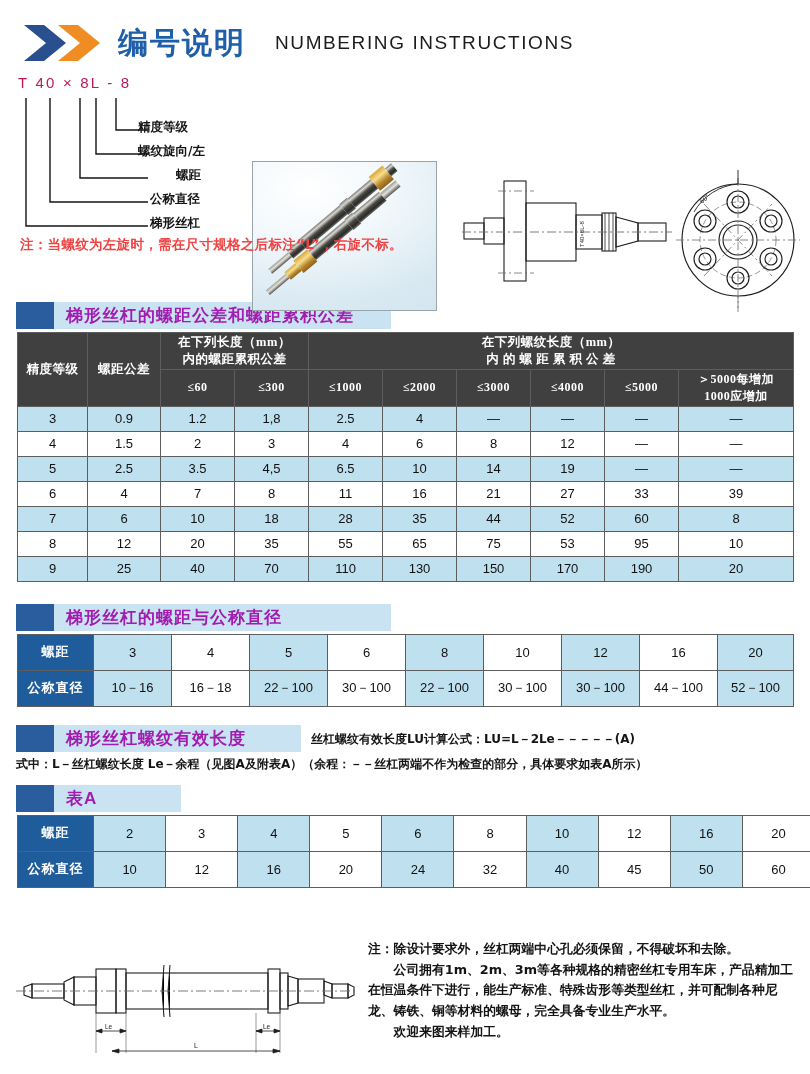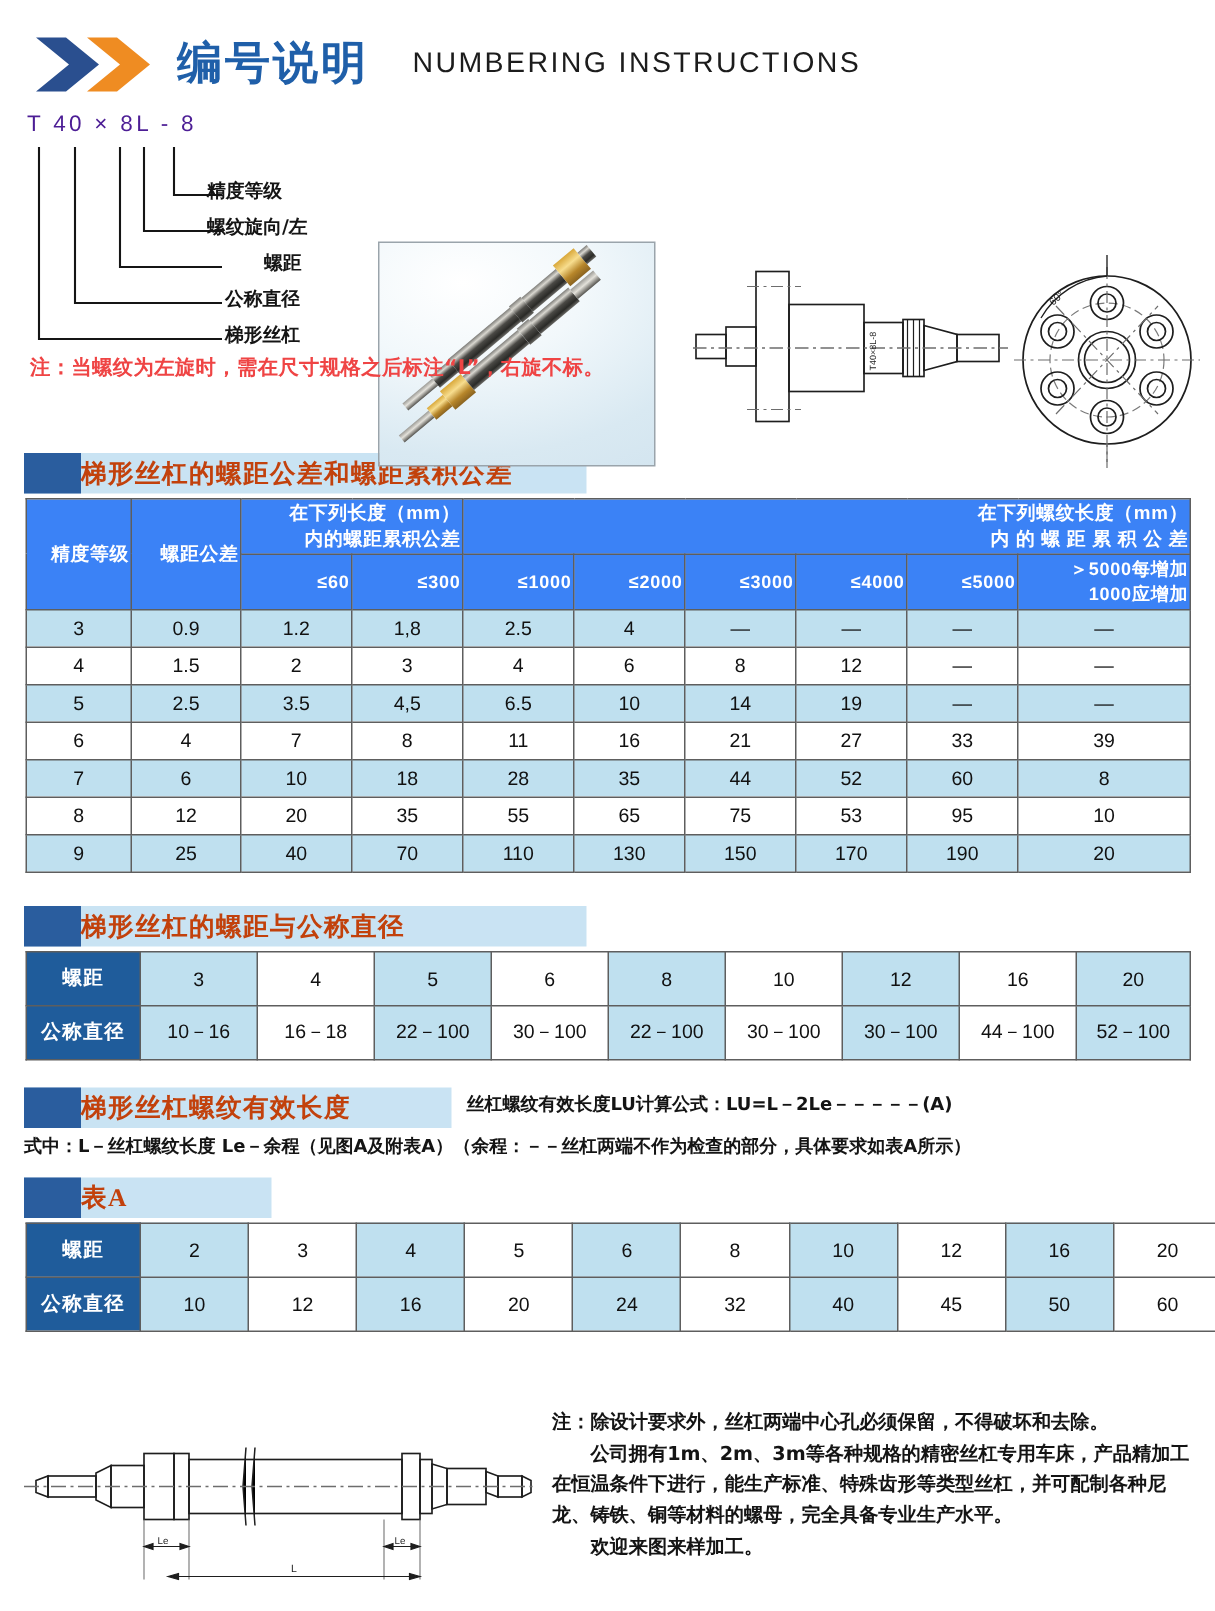--- a/index.html
+++ b/index.html
@@ -29,21 +29,21 @@
     font-size:19px; letter-spacing:1.6px; color:#1c1c1c;
     margin-left:29px; font-weight:normal;
     font-family:"Liberation Sans",sans-serif;
   }
 
   
   .top-block{ position:relative; height:190px; }
 
   .code-diagram{ position:absolute; left:18px; top:6px; width:240px; height:170px; }
   .code-string{
-    font-size:15px; letter-spacing:2.2px; color:#4c1d95;
+    font-size:15px; letter-spacing:2.2px; color:#be185d;
     font-family:"Liberation Sans",sans-serif; white-space:nowrap;
   }
   .leg{ position:absolute; font-size:12.5px; font-weight:bold; color:#151515;
         font-family:"DejaVu Sans",sans-serif; white-space:nowrap; }
 
   .photo{
     position:absolute; left:252px; top:93px; width:185px; height:150px;
     border:1px solid #9aa4ab;
     background:
       radial-gradient(ellipse 150% 120% at 30% 18%, #ffffff 0%, #f2f8fb 30%, #d9e9f2 65%, #cfe2ee 100%);
@@ -60,48 +60,47 @@
   }
 
   
   .sec-head{
     display:flex; align-items:stretch;
     background:#c9e3f3; height:27px; width:375px;
     margin:0 0 3px 16px;
   }
   .sec-head .sq{ width:38px; background:#2a5d9e; flex:0 0 38px; }
   .sec-head .txt{
-    display:flex; align-items:center; 
-    font-size:17px; font-weight:bold; color:#c2410c;
-    font-family:Liberation Serif, serif; letter-spacing:1px;
+    display:flex; align-items:center; padding-left:12px;
+    font-size:17px; font-weight:bold; color:#a21caf;
+    font-family:Liberation Sans, sans-serif; letter-spacing:1px;
   }
   .sec-head.narrow{ width:165px; }
   .sec-head.eff{ width:285px; }
 
-  .sec-row{ display:flex; align-items:center; }
+  .sec-row{ display:flex; align-items:flex-end; }
   .sec-row .formula{
     font-size:12px; color:#141414; font-family:"DejaVu Sans",sans-serif;
     margin-left:10px; padding-bottom:4px; white-space:nowrap; font-weight:bold;
   }
   .sub-line{
     margin:4px 0 6px 16px; font-size:12px; color:#141414;
     font-family:"DejaVu Sans",sans-serif; white-space:nowrap; font-weight:bold;
   }
 
   
   table{ border-collapse:collapse; table-layout:fixed; }
   .tbl1{ margin-left:17px; width:776px; }
   .tbl1 th, .tbl1 td{
     border:1px solid #5e5e5e;
     text-align:center; vertical-align:middle;
   }
   .tbl1 thead th{
-    background:#3b82f6; color:#ffffff; font-weight:bold;
-    font-family:Liberation Sans, sans-serif;
-    text-align:right;
+    background:#404040; color:#ffffff; font-weight:bold;
+    font-family:Liberation Serif, serif;
   }
   .th-cn{ font-size:12.5px; line-height:1.35; letter-spacing:.5px; }
   .th-sm{ font-size:12px; letter-spacing:.5px; }
   .tbl1 tbody td{
     font-size:13px; height:25px; color:#111;
     font-family:"Liberation Sans",sans-serif;
     background:#ffffff;
   }
   .tbl1 tbody tr.alt td{ background:#bfe0ef; }
 

